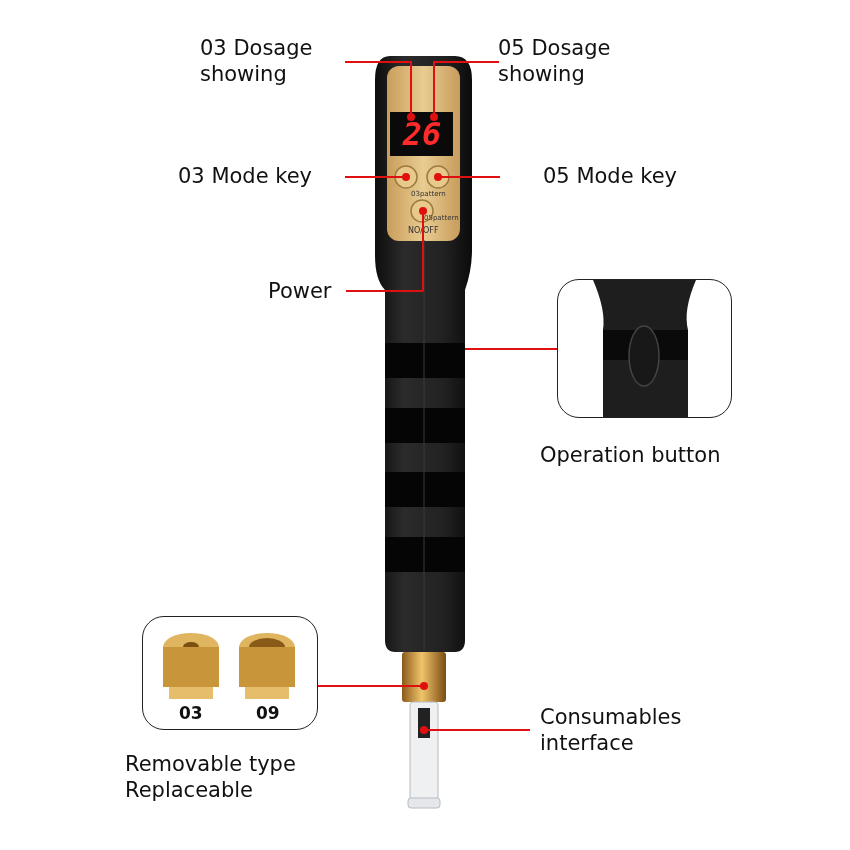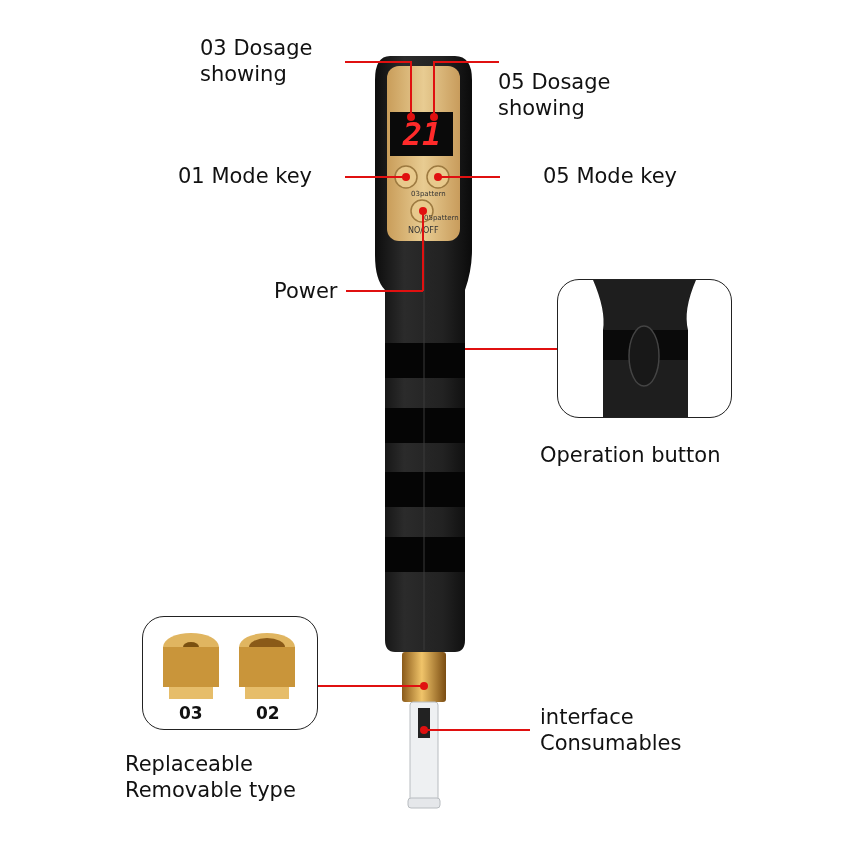--- a/index.html
+++ b/index.html
@@ -52,44 +52,44 @@
   </g>
   <line x1="424" y1="240" x2="424" y2="650" stroke="#3a3a3a" stroke-width="1"></line>
 
   <rect x="402" y="652" width="44" height="50" rx="3" fill="url(#brass)"></rect>
 
   <rect x="410" y="702" width="28" height="100" rx="3" fill="#eef0f2" stroke="#b8bcc0"></rect>
   <rect x="418" y="708" width="12" height="30" fill="#222"></rect>
   <rect x="408" y="798" width="32" height="10" rx="3" fill="#e5e7ea" stroke="#b8bcc0"></rect>
 </svg>
 
-<div style="position:absolute;left:392px;top:112px;width:60px;height:44px;color:#ff2a2a;font-family:'DejaVu Sans Mono',monospace;font-size:32px;font-weight:bold;text-align:center;line-height:44px;font-style:italic;">21</div>
+<div style="position:absolute;left:392px;top:112px;width:60px;height:44px;color:#ff2a2a;font-family:'DejaVu Sans Mono',monospace;font-size:32px;font-weight:bold;text-align:center;line-height:44px;font-style:italic;">26</div>
 <div style="position:absolute;left:389px;top:190px;font-size:7px;color:#333;margin-left:22px;">03pattern</div>
 <div style="position:absolute;left:424px;top:190px;font-size:7px;color:#333;margin-top:24px;">05pattern</div>
 <div style="position:absolute;left:408px;top:226px;font-size:8px;color:#333;">NO/OFF</div>
 
 <div class="lbl" style="left:200px;top:35px;width:145px;">
   <div>03 Dosage</div>
   <div>showing</div>
 </div>
-<div class="lbl" style="left:498px;top:35px;width:145px;margin-top:34px;">
+<div class="lbl" style="left:498px;top:35px;width:145px;">
   <div>05 Dosage</div>
   <div>showing</div>
 </div>
-<div class="lbl" style="left:178px;top:163px;">01 Mode key</div>
+<div class="lbl" style="left:178px;top:163px;">03 Mode key</div>
 <div class="lbl" style="left:511px;top:163px;margin-left:32px;">05 Mode key</div>
-<div class="lbl" style="left:274px;top:278px;">Power</div>
+<div class="lbl" style="left:268px;top:278px;">Power</div>
 <div class="lbl" style="left:540px;top:442px;">Operation button</div>
 <div class="lbl" style="left:125px;top:751px;width:205px;">
+  <div>Removable type</div>
   <div>Replaceable</div>
-  <div>Removable type</div>
 </div>
 <div class="lbl" style="left:540px;top:704px;width:170px;">
+  <div>Consumables</div>
   <div>interface</div>
-  <div>Consumables</div>
 </div>
 
 <div class="line" style="left:345px;top:61px;width:66px;height:1.5px;"></div>
 <div class="line" style="left:410px;top:61px;width:1.5px;height:56px;"></div>
 <div class="dot" style="left:411px;top:117px;"></div>
 <div class="line" style="left:433px;top:61px;width:66px;height:1.5px;"></div>
 <div class="line" style="left:433px;top:61px;width:1.5px;height:56px;"></div>
 <div class="dot" style="left:434px;top:117px;"></div>
 <div class="line" style="left:345px;top:176px;width:61px;height:1.5px;"></div>
 <div class="dot" style="left:406px;top:177px;"></div>
@@ -117,14 +117,14 @@
     <ellipse cx="48" cy="30" rx="28" ry="14" fill="#e0b560"></ellipse>
       <ellipse cx="48" cy="30" rx="8" ry="5" fill="#7a5010"></ellipse>
     <rect x="20" y="30" width="56" height="40" fill="#c9953a"></rect>
     <rect x="26" y="70" width="44" height="12" fill="#e6bd6a"></rect>
     <ellipse cx="124" cy="30" rx="28" ry="14" fill="#e0b560"></ellipse>
       <ellipse cx="124" cy="30" rx="18" ry="9" fill="#8a5a18"></ellipse>
     <rect x="96" y="30" width="56" height="40" fill="#c9953a"></rect>
     <rect x="102" y="70" width="44" height="12" fill="#e6bd6a"></rect>
   </svg>
   <div class="small" style="left:36px;top:86px;">03</div>
-  <div class="small" style="left:113px;top:86px;">02</div>
+  <div class="small" style="left:113px;top:86px;">09</div>
 </div>
 
 </body></html>

